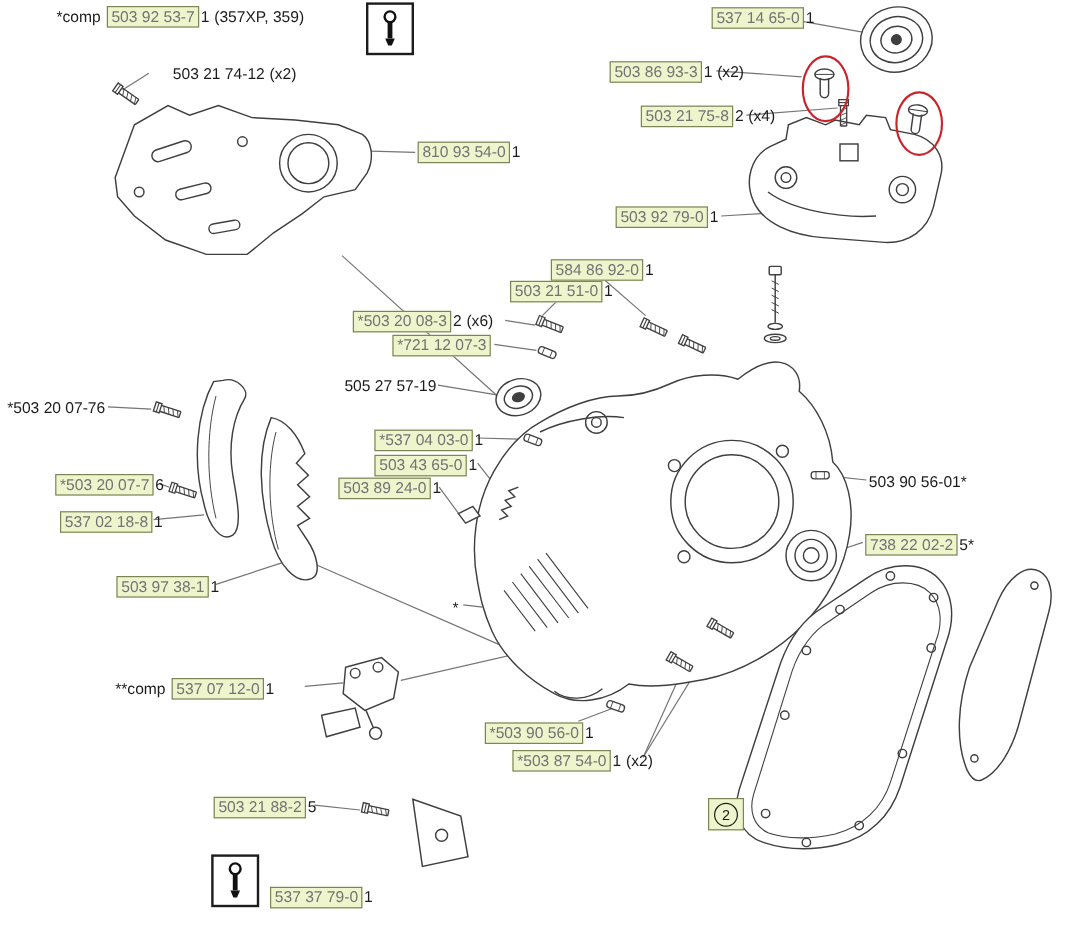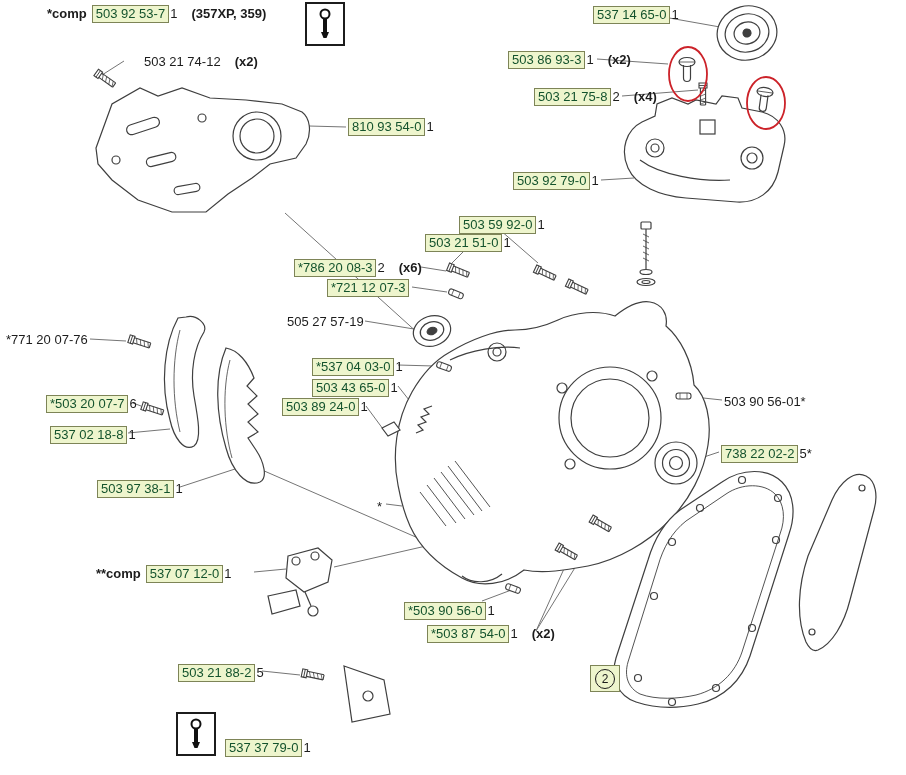--- a/index.html
+++ b/index.html
@@ -5,24 +5,24 @@
   html,body{margin:0;padding:0;background:#fff}
   .stage{
     position:relative;width:906px;height:775px;background:#ffffff;
     font-family:"Liberation Sans",sans-serif;font-size:13px;color:#1c1c1c;
     overflow:hidden;
   }
   .stage svg.art{position:absolute;left:0;top:0}
   .label{position:absolute;white-space:nowrap;line-height:18px}
   .box{
     display:inline-block;background:#eef5cd;border:1px solid #7d8457;
-    padding:0 3px 1px 3px;line-height:15px;color:#14532d;cursor:pointer;
-  }
-  .pre{font-weight:bold;margin-right:5px}
-  .qty{font-weight:bold;margin-left:14px}
+    padding:0 3px 1px 3px;line-height:15px;color:#737373;cursor:pointer;
+  }
+  .pre{font-weight:normal;margin-right:5px}
+  .qty{font-weight:normal;margin-left:4px}
   .rest{margin-left:1px}
   .toolbox{
     position:absolute;width:36px;height:40px;border:2px solid #1c1c1c;
     background:#fff;display:flex;align-items:center;justify-content:center;
   }
   .callout-box{
     position:absolute;width:28px;height:25px;background:#eef5cd;border:1px solid #7d8457;
     display:flex;align-items:center;justify-content:center;cursor:pointer;
   }
   .callout-circle{
@@ -284,41 +284,41 @@
 
   <div class="label" style="left:534px;top:88px">
     <span class="box">503 21 75-8</span><span class="rest">2</span><span class="qty">(x4)</span>
   </div>
 
   <div class="label" style="left:513px;top:172px">
     <span class="box">503 92 79-0</span><span class="rest">1</span>
   </div>
 
   <div class="label" style="left:459px;top:216px">
-    <span class="box">503 59 92-0</span><span class="rest">1</span>
+    <span class="box">584 86 92-0</span><span class="rest">1</span>
   </div>
 
   <div class="label" style="left:425px;top:234px">
     <span class="box">503 21 51-0</span><span class="rest">1</span>
   </div>
 
   <div class="label" style="left:294px;top:259px">
-    <span class="box">*786 20 08-3</span><span class="rest">2</span><span class="qty">(x6)</span>
+    <span class="box">*503 20 08-3</span><span class="rest">2</span><span class="qty">(x6)</span>
   </div>
 
   <div class="label" style="left:327px;top:279px">
     <span class="box">*721 12 07-3</span>
   </div>
 
   <div class="label" style="left:287px;top:313px">
     <span>505 27 57-19</span>
   </div>
 
   <div class="label" style="left:6px;top:331px">
-    <span>*771 20 07-76</span>
+    <span>*503 20 07-76</span>
   </div>
 
   <div class="label" style="left:46px;top:395px">
     <span class="box">*503 20 07-7</span><span class="rest">6</span>
   </div>
 
   <div class="label" style="left:50px;top:426px">
     <span class="box">537 02 18-8</span><span class="rest">1</span>
   </div>
 

